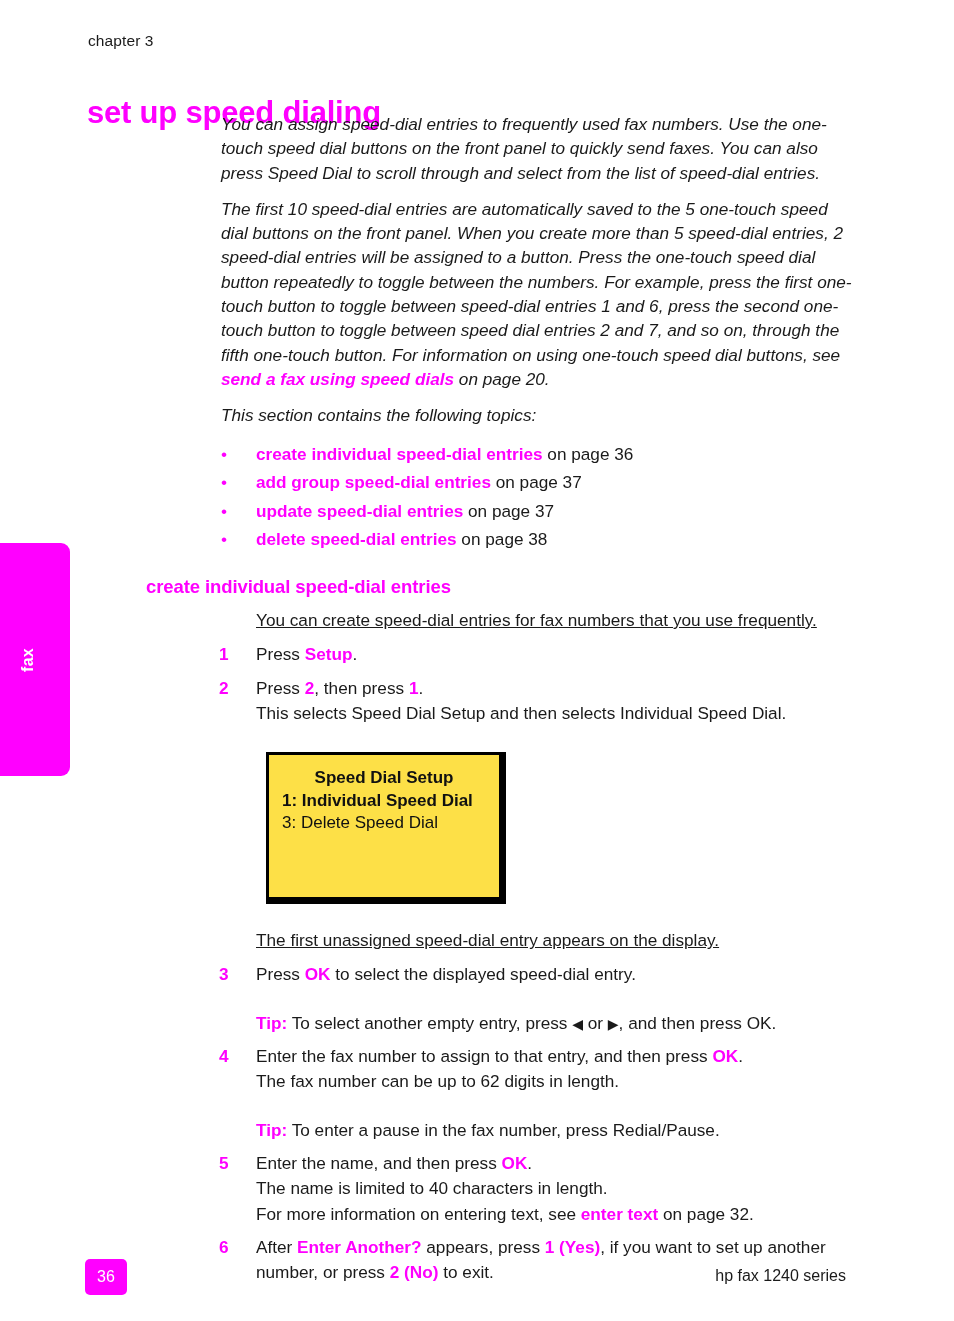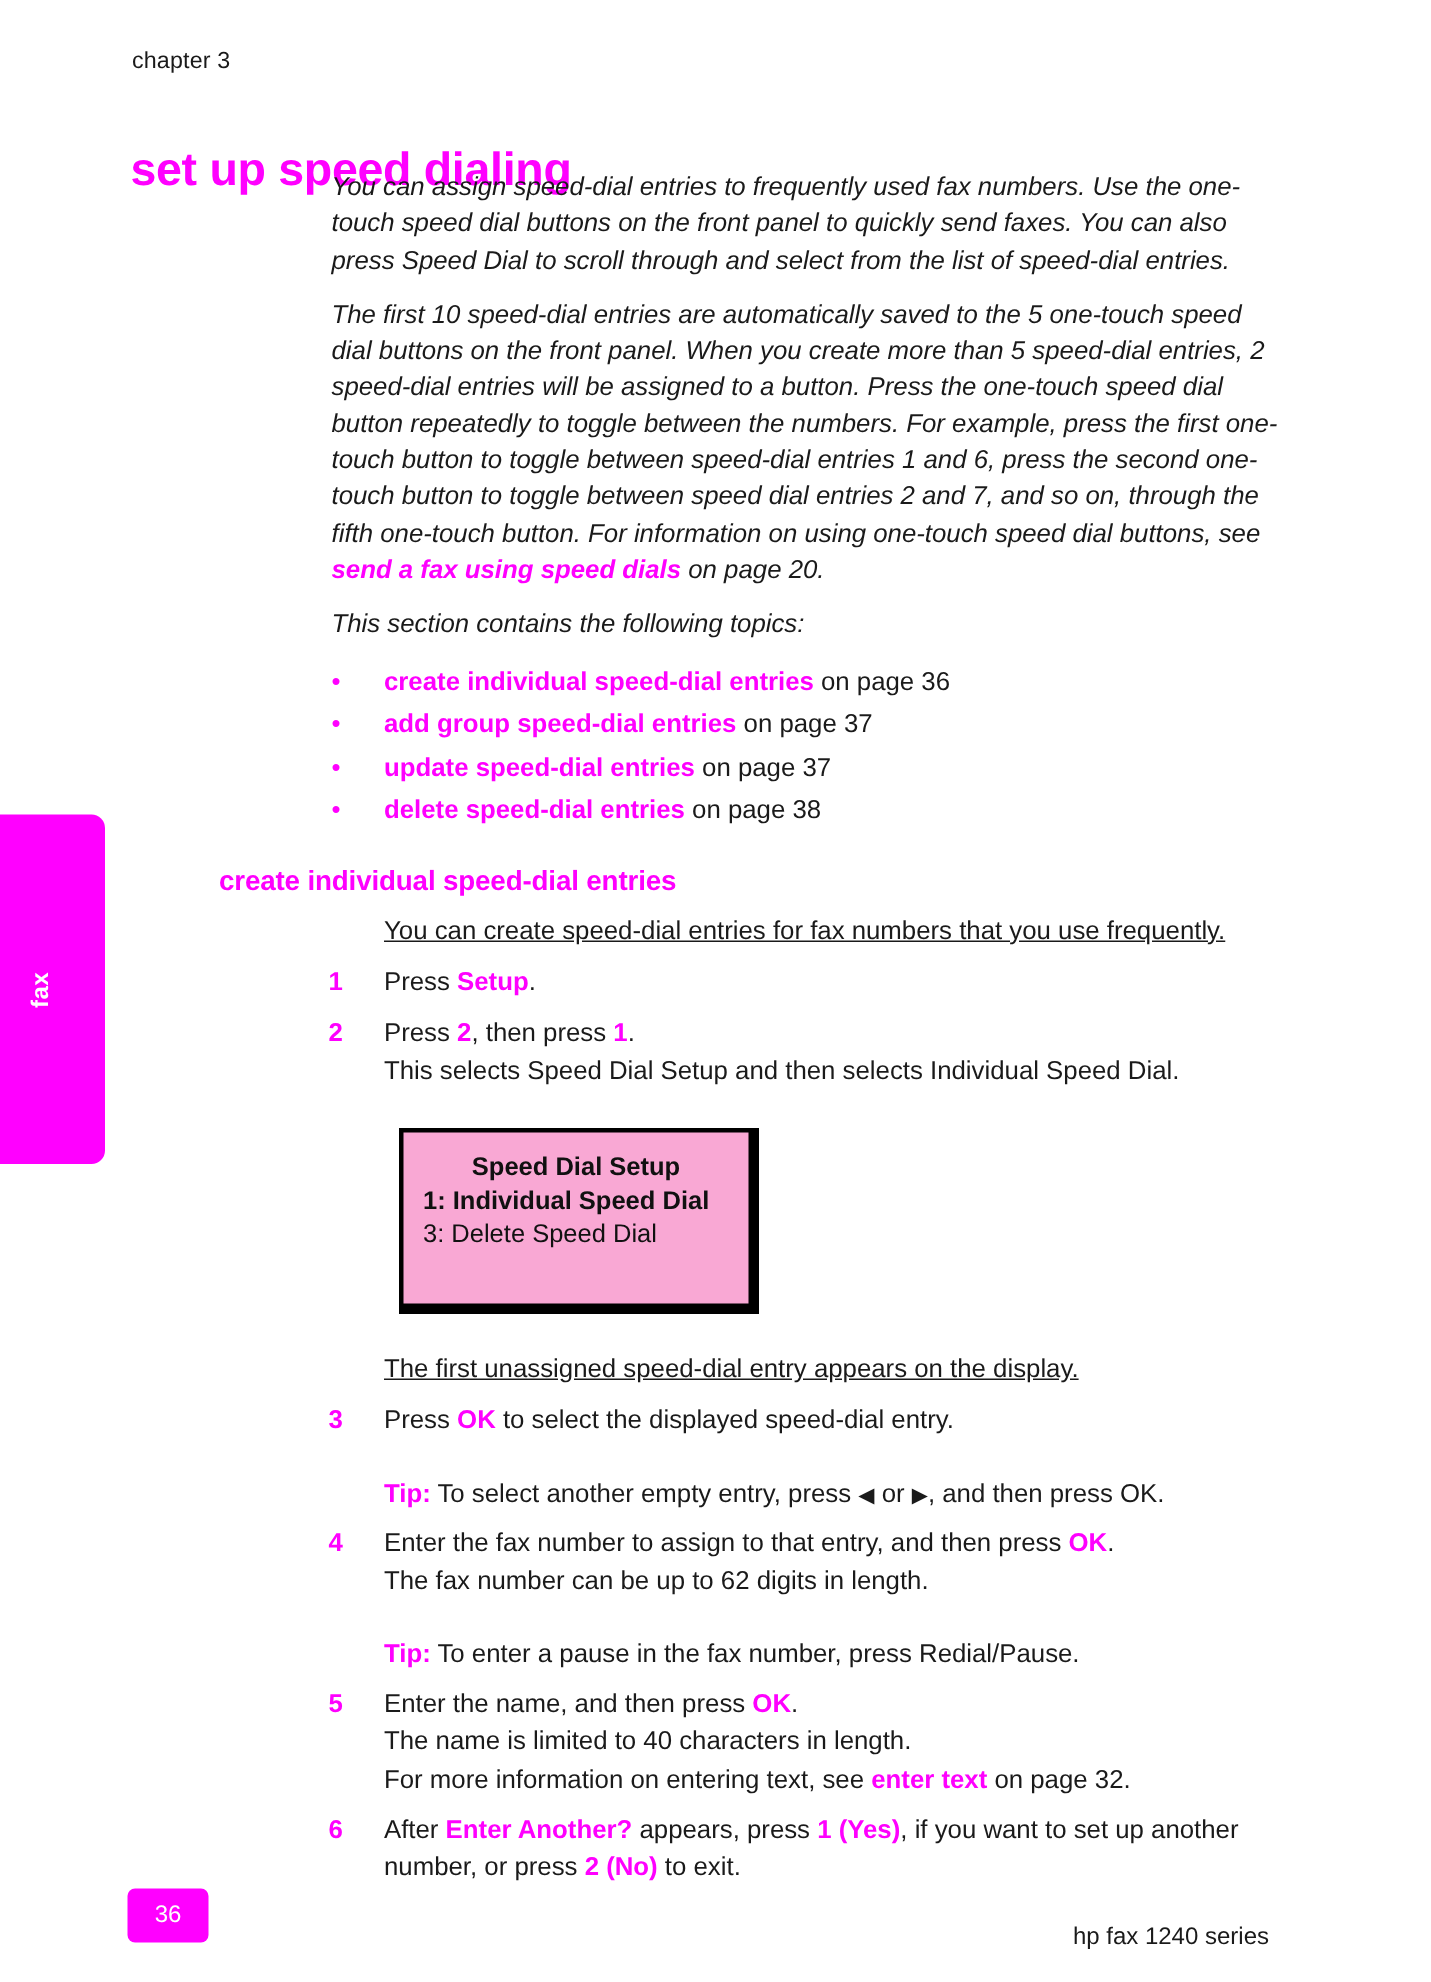--- a/index.html
+++ b/index.html
@@ -163,22 +163,22 @@
   }
 
   
   .lcd-wrap {
     margin: 26px 0 24px 0;
     padding-left: 266px;
   }
   .lcd-box {
     position: relative;
     width: 240px;
-    height: 124px;
-    background: #f9a8d4;
+    height: 152px;
+    background: #fde047;
     border: 3px solid #000000;
     border-right-width: 7px;
     border-bottom-width: 7px;
     box-sizing: border-box;
     padding-top: 12px;
   }
   .lcd-line {
     font-size: 17px;
     line-height: 22.4px;
     color: #111111;
@@ -202,37 +202,36 @@
     position: absolute;
     left: 0;
     bottom: 0;
     width: 954px;
     height: 70px;
   }
   .page-num-badge {
     position: absolute;
     left: 85px;
     top: 8px;
-    width: 54px;
+    width: 42px;
     height: 36px;
     background: #FF00FF;
     border-radius: 5px;
     color: #ffffff;
     font-size: 16px;
     display: flex;
     align-items: center;
     justify-content: center;
   }
   .footer-product {
     position: absolute;
     right: 108px;
     top: 16px;
     font-size: 16px;
     color: #1a1a1a;
-    margin-top: 16px;
   }
 </style>
 </head>
 <body>
 
 <div class="page">
 
   <div class="side-tab">
     <div class="side-tab-label">fax</div>
   </div>

